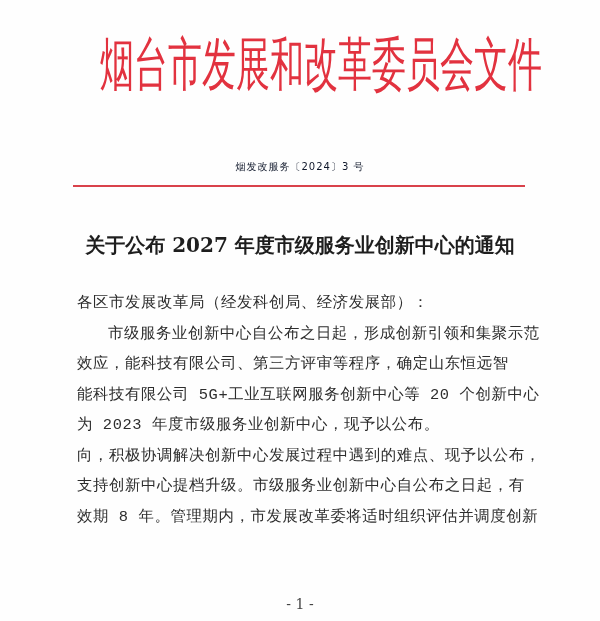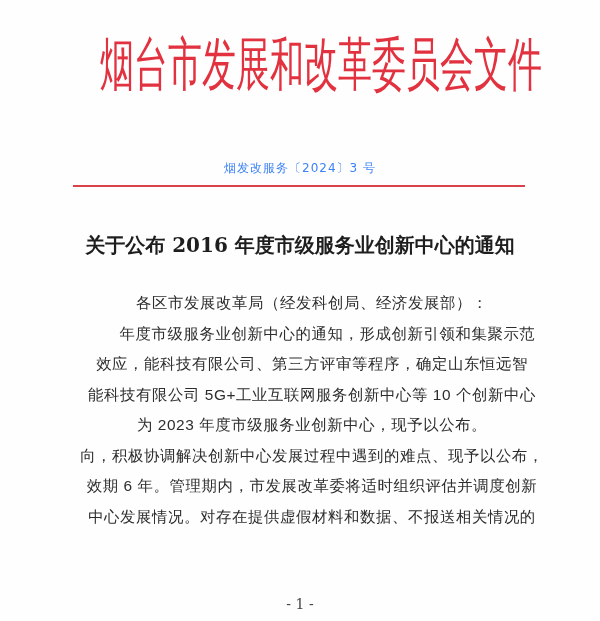--- a/index.html
+++ b/index.html
@@ -14,35 +14,34 @@
   .org-title {
     position: absolute; left: 100px; top: 33px; width: 400px; height: 64px;
     display: flex; justify-content: space-between; align-items: center;
     color: #e2323f;
     font-family: "DejaVu Sans", "Liberation Sans", sans-serif;
     font-size: 34px; font-weight: normal;
   }
   .org-title span { display: inline-block; transform: scaleY(1.7); transform-origin: center; letter-spacing: 0; }
   .doc-number {
     position: absolute; left: 0; width: 600px; top: 160px; text-align: center;
-    font-size: 12px; color: #3b82f6; letter-spacing: 1px;
+    font-size: 10px; color: #0f172a; letter-spacing: 1px;
     font-family: "DejaVu Sans", "Liberation Sans", sans-serif;
   }
   .red-rule { position: absolute; left: 73px; width: 452px; top: 185px; height: 2px; background: #d9424b; }
   .notice-title {
     position: absolute; left: 0; width: 600px; top: 232px; text-align: center;
     font-size: 20px; font-weight: bold; color: #1e1e1e;
     font-family: "DejaVu Serif", "Liberation Serif", serif;
   }
   .body-text {
     position: absolute; left: 77px; width: 470px; top: 288px;
     font-size: 15.4px; line-height: 30.5px; color: #2d2d2d;
-    font-family: Liberation Sans, sans-serif;
+    font-family: Liberation Mono, monospace;
     letter-spacing: 0.6px;
-    text-align: center;
   }
   .line { white-space: nowrap; height: 30.5px; }
   .indent { padding-left: 31px; }
   .page-num {
     position: absolute; left: 0; width: 600px; top: 596px; text-align: center;
     font-size: 14px; color: #444;
     font-family: "DejaVu Serif", "Liberation Serif", serif;
   }
 </style>
 </head>
@@ -63,27 +62,27 @@
     <span>员</span>
     <span>会</span>
     <span>文</span>
     <span>件</span>
   </div>
 
   <div class="doc-number">烟发改服务〔2024〕3 号</div>
 
   <div class="red-rule"></div>
 
-  <div class="notice-title">关于公布 2016 年度市级服务业创新中心的通知</div>
+  <div class="notice-title">关于公布 2027 年度市级服务业创新中心的通知</div>
 
   <div class="body-text">
     <div class="line">各区市发展改革局（经发科创局、经济发展部）：</div>
-    <div class="line indent">年度市级服务业创新中心的通知，形成创新引领和集聚示范</div>
+    <div class="line indent">市级服务业创新中心自公布之日起，形成创新引领和集聚示范</div>
     <div class="line">效应，能科技有限公司、第三方评审等程序，确定山东恒远智</div>
-    <div class="line">能科技有限公司 5G+工业互联网服务创新中心等 10 个创新中心</div>
+    <div class="line">能科技有限公司 5G+工业互联网服务创新中心等 20 个创新中心</div>
     <div class="line">为 2023 年度市级服务业创新中心，现予以公布。</div>
     <div class="line">向，积极协调解决创新中心发展过程中遇到的难点、现予以公布，</div>
-    <div class="line">效期 6 年。管理期内，市发展改革委将适时组织评估并调度创新</div>
-    <div class="line">中心发展情况。对存在提供虚假材料和数据、不报送相关情况的</div>
+    <div class="line">支持创新中心提档升级。市级服务业创新中心自公布之日起，有</div>
+    <div class="line">效期 8 年。管理期内，市发展改革委将适时组织评估并调度创新</div>
   </div>
 
   <div class="page-num">- 1 -</div>
 </div>
 
 </body></html>

